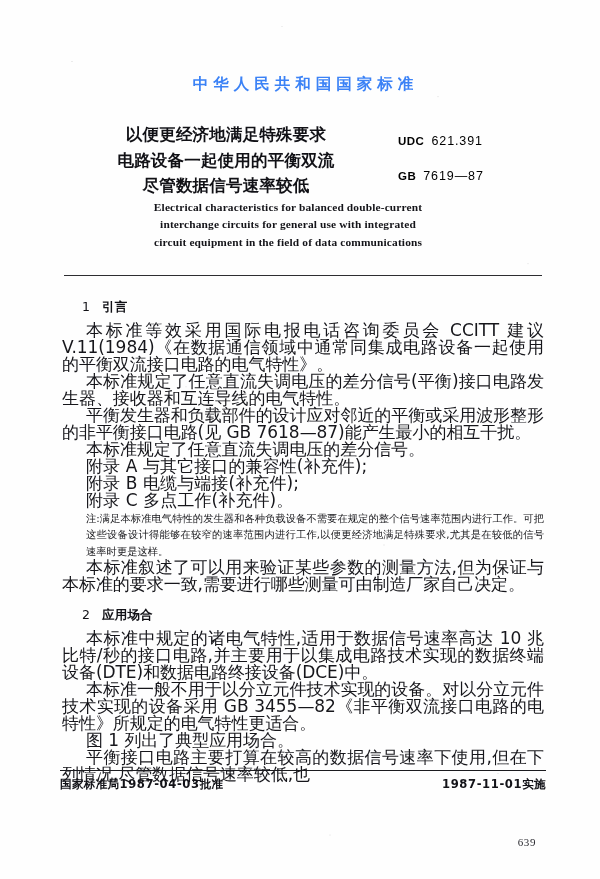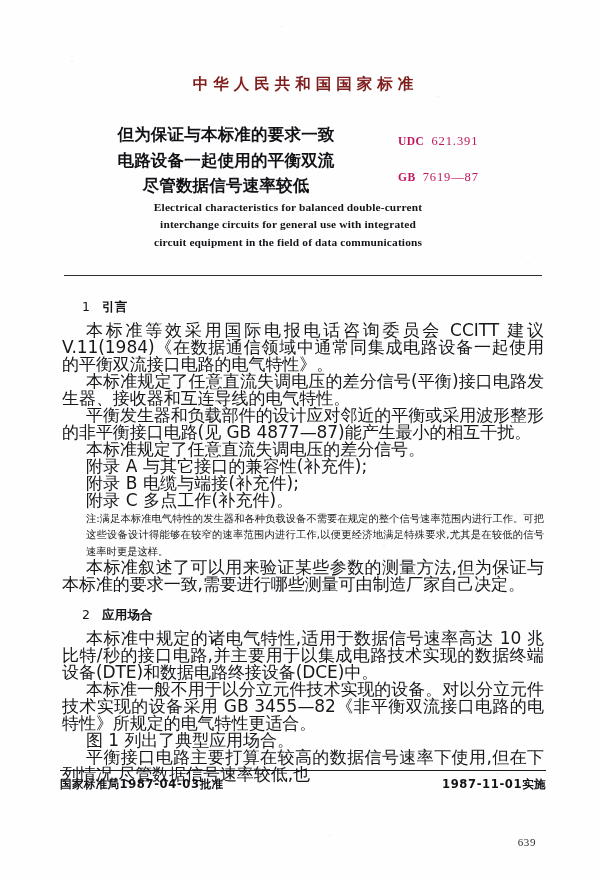--- a/index.html
+++ b/index.html
@@ -48,21 +48,21 @@
   }
 
   
   .national-head {
     text-align: center;
     margin-top: 74px;
     font-family: "DejaVu Sans", sans-serif;
     font-weight: bold;
     font-size: 15.5px;
     letter-spacing: 5px;
-    color: #7f1d1d;
+    color: #3b82f6;
     text-indent: 5px;
   }
 
   .title-row {
     position: relative;
     margin-top: 27px;
   }
 
   .cn-title {
     width: 300px;
@@ -76,23 +76,23 @@
     color: #111116;
   }
   .cn-title .ln { display: block; white-space: nowrap; }
   .cn-title .ln3 { letter-spacing: 0.2px; }
 
   .code-block {
     position: absolute;
     right: -4px;
     top: 12px;
     width: 150px;
-    font-family: Liberation Serif, serif;
+    font-family: Liberation Sans, sans-serif;
     font-size: 12.5px;
-    color: #be185d;
+    color: #000000;
   }
   .code-line {
     white-space: nowrap;
     margin-bottom: 21px;
     letter-spacing: .4px;
   }
   .code-line .lbl {
     font-weight: bold;
     font-size: 11.5px;
     letter-spacing: .5px;
@@ -211,21 +211,21 @@
 
 <div class="page">
 
   <div class="content">
 
     <div class="national-head">中华人民共和国国家标准</div>
 
     <div class="title-row">
 
       <div class="cn-title">
-        <span class="ln ln1">但为保证与本标准的要求一致</span>
+        <span class="ln ln1">以便更经济地满足特殊要求</span>
         <span class="ln ln2">电路设备一起使用的平衡双流</span>
         <span class="ln ln3">尽管数据信号速率较低</span>
       </div>
 
       <div class="code-block">
         <div class="code-line">
           <span class="lbl">UDC</span><span class="val">621.391</span>
         </div>
         <div class="code-line">
           <span class="lbl">GB</span><span class="val">7619—87</span>
@@ -243,21 +243,21 @@
     <div class="rule"></div>
 
     <div class="body">
 
       <div class="sec-head">
         <span class="num">1</span><span>引言</span>
       </div>
 
       <p class="para indent">本标准等效采用国际电报电话咨询委员会 CCITT 建议 V.11(1984)《在数据通信领域中通常同集成电路设备一起使用的平衡双流接口电路的电气特性》。</p>
       <p class="para indent">本标准规定了任意直流失调电压的差分信号(平衡)接口电路发生器、接收器和互连导线的电气特性。</p>
-      <p class="para indent">平衡发生器和负载部件的设计应对邻近的平衡或采用波形整形的非平衡接口电路(见 GB 4877—87)能产生最小的相互干扰。</p>
+      <p class="para indent">平衡发生器和负载部件的设计应对邻近的平衡或采用波形整形的非平衡接口电路(见 GB 7618—87)能产生最小的相互干扰。</p>
       <p class="para indent">本标准规定了任意直流失调电压的差分信号。</p>
 
       <p class="para app">附录 A 与其它接口的兼容性(补充件);</p>
       <p class="para app">附录 B 电缆与端接(补充件);</p>
       <p class="para app">附录 C 多点工作(补充件)。</p>
 
       <p class="note"><span class="lbl">注:</span><span>满足本标准电气特性的发生器和各种负载设备不需要在规定的整个信号速率范围内进行工作。可把这些设备设计得能够在较窄的速率范围内进行工作,以便更经济地满足特殊要求,尤其是在较低的信号速率时更是这样。</span></p>
 
       <p class="para indent">本标准叙述了可以用来验证某些参数的测量方法,但为保证与本标准的要求一致,需要进行哪些测量可由制造厂家自己决定。</p>
 

